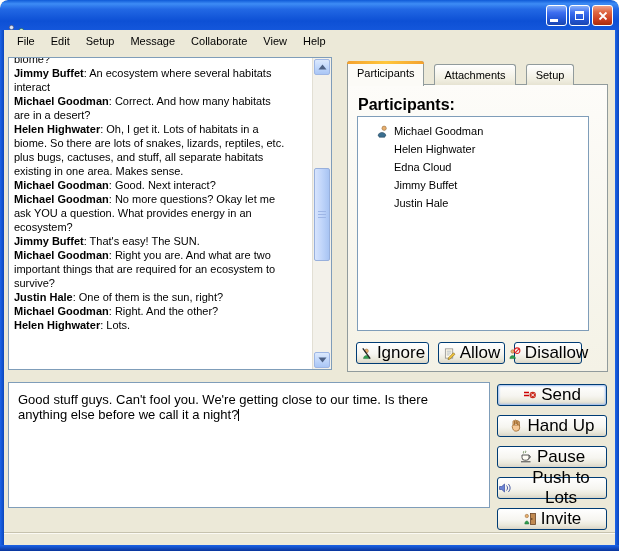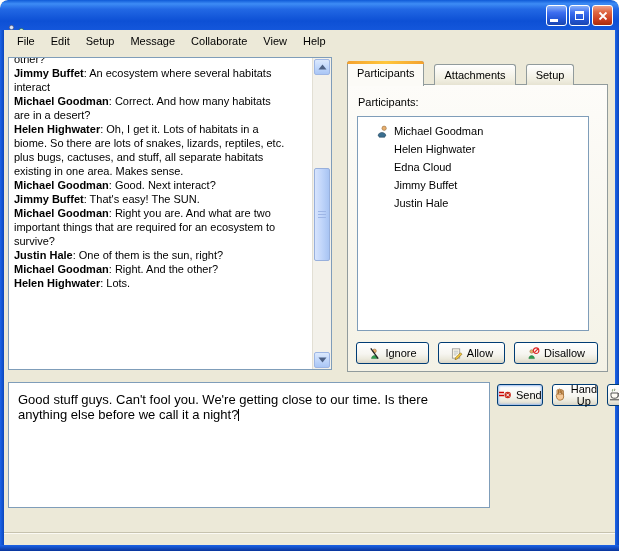--- a/index.html
+++ b/index.html
@@ -42,39 +42,39 @@
 
   
   .tab-strip { position:absolute; left:347px; top:60px; height:25px; display:flex; align-items:flex-end; gap:10px; z-index:2; }
   .tab { height:21px; line-height:20px; padding:0 9px; font-size:11px; border:1px solid #919B9C; border-bottom:none;
     border-radius:3px 3px 0 0; background:linear-gradient(180deg,#FFFFFF 0%,#F1EFE2 70%,#E6E3D2 100%); position:relative; }
   .tab.active { height:25px; line-height:23px; background:#FCFBF7; z-index:3; margin-bottom:-1px; }
   .tab.active::before { content:""; position:absolute; left:-1px; right:-1px; top:-1px; height:3px;
     background:linear-gradient(90deg,#F3A12F,#FFC73C,#F3A12F); border-radius:3px 3px 0 0; }
   .tab-panel { position:absolute; left:347px; top:84px; width:261px; height:288px; border:1px solid #919B9C;
     background:linear-gradient(180deg,#FDFCF9 0%,#F4F2E6 100%); }
-  .plist-label { position:absolute; left:10px; top:11px; font-size:11px; font-weight:normal; }
+  .plist-label { position:absolute; left:10px; top:11px; font-size:16px; font-weight:bold; }
   .listbox { position:absolute; left:9px; top:31px; width:232px; height:215px; background:#fff; border:1px solid #7F9DB9; padding-top:5px; }
   .p-row { height:18px; display:flex; align-items:center; padding-left:17px; font-size:11px; }
   .p-ico { width:15px; height:13px; margin-right:4px; flex:0 0 auto; }
   .mod-row { position:absolute; left:8px; top:257px; display:flex; gap:9px; }
 
   
-  .xp-btn { height:22px; border:1px solid #003C74; border-radius:3px; font-size:11px; color:#000;
+  .xp-btn { height:22px; border:1px solid #003C74; border-radius:3px; font-size:17px; color:#000;
     background:linear-gradient(180deg,#FFFFFF 0%,#F6F5F0 55%,#EBE9DC 80%,#D9D5C7 100%);
     display:flex; align-items:center; justify-content:center; gap:4px; cursor:default; }
   .xp-btn svg { flex:0 0 auto; }
-  .btn-ignore { width:73px; } .btn-allow { width:67px; } .btn-disallow { width:84px; }
+  .btn-ignore { width:73px; } .btn-allow { width:67px; } .btn-disallow { width:68px; }
   .xp-btn.default { box-shadow:inset 0 0 2px 1px #9DBDF0; }
 
   
   .composer { position:absolute; left:8px; top:382px; width:482px; height:126px; background:#fff; border:1px solid #7F9DB9;
     font-size:13px; line-height:15px; padding:9px 9px; color:#000; }
   .caret { display:inline-block; width:1px; height:12px; background:#000; vertical-align:-2px; }
-  .action-col { position:absolute; left:497px; top:384px; width:110px; display:flex; flex-direction:row; gap:9px; }
+  .action-col { position:absolute; left:497px; top:384px; width:110px; display:flex; flex-direction:column; gap:9px; }
   .action-col .xp-btn { width:110px; }
 </style>
 </head>
 <body>
 
 <div class="window">
 
   <div class="titlebar">
     <svg class="app-icon" viewBox="0 0 20 16">
       <rect x="1" y="8" width="8" height="7" fill="#fff" stroke="#555" stroke-width="0.8"></rect>
@@ -115,31 +115,32 @@
       <span class="menu-item">Setup</span>
       <span class="menu-item">Message</span>
       <span class="menu-item">Collaborate</span>
       <span class="menu-item">View</span>
       <span class="menu-item">Help</span>
     </div>
 
   <div class="chat-box">
     <div class="chat-log">
 
-        <div class="msg"><b></b><span></span><span>other?</span></div>
+        <div class="msg"><b></b><span></span><span>biome?</span></div>
 
 
         <div class="msg"><b>Jimmy Buffet</b><span>: </span><span>An ecosystem where several habitats interact</span></div>
 
         <div class="msg"><b>Michael Goodman</b><span>: </span><span>Correct. And how many habitats are in a desert?</span></div>
 
         <div class="msg"><b>Helen Highwater</b><span>: </span><span>Oh, I get it. Lots of habitats in a biome. So there are lots of snakes, lizards, reptiles, etc. plus bugs, cactuses, and stuff, all separate habitats existing in one area. Makes sense.</span></div>
 
         <div class="msg"><b>Michael Goodman</b><span>: </span><span>Good. Next interact?</span></div>
 
+        <div class="msg"><b>Michael Goodman</b><span>: </span><span>No more questions? Okay let me ask YOU a question. What provides energy in an ecosystem?</span></div>
 
         <div class="msg"><b>Jimmy Buffet</b><span>: </span><span>That's easy! The SUN.</span></div>
 
         <div class="msg"><b>Michael Goodman</b><span>: </span><span>Right you are. And what are two important things that are required for an ecosystem to survive?</span></div>
 
         <div class="msg"><b>Justin Hale</b><span>: </span><span>One of them is the sun, right?</span></div>
 
         <div class="msg"><b>Michael Goodman</b><span>: </span><span>Right. And the other?</span></div>
 
         <div class="msg"><b>Helen Highwater</b><span>: </span><span>Lots.</span></div>

